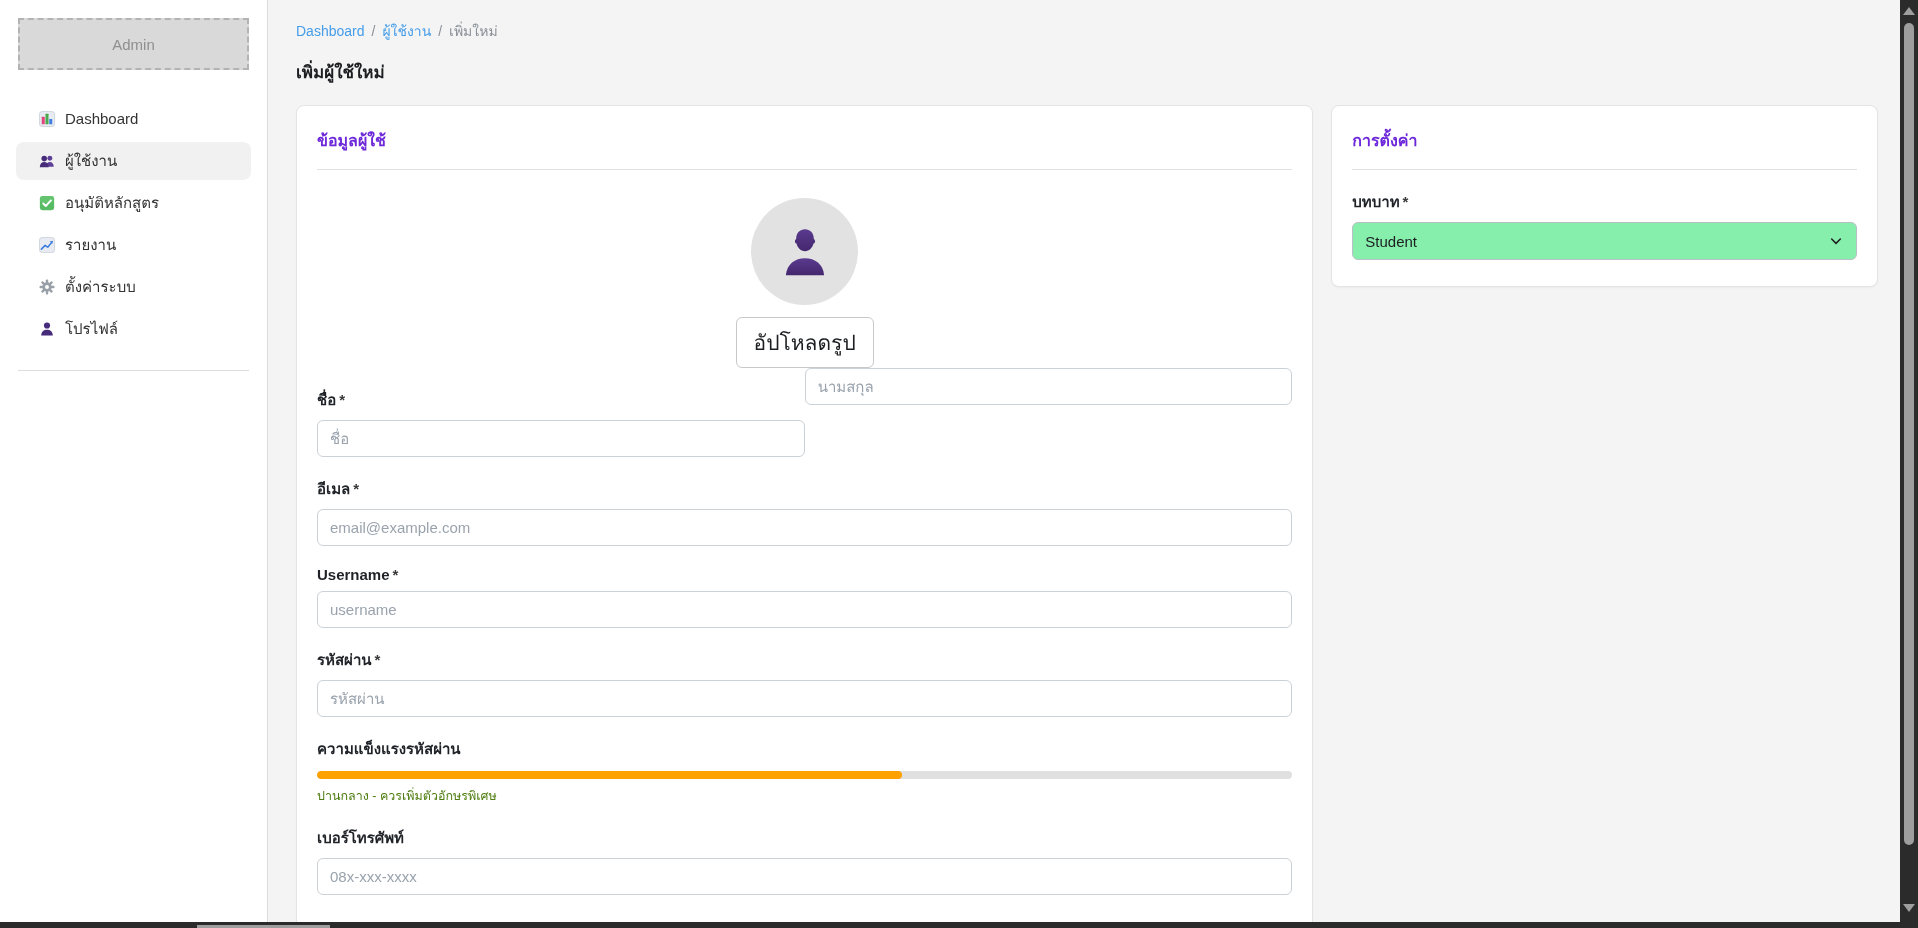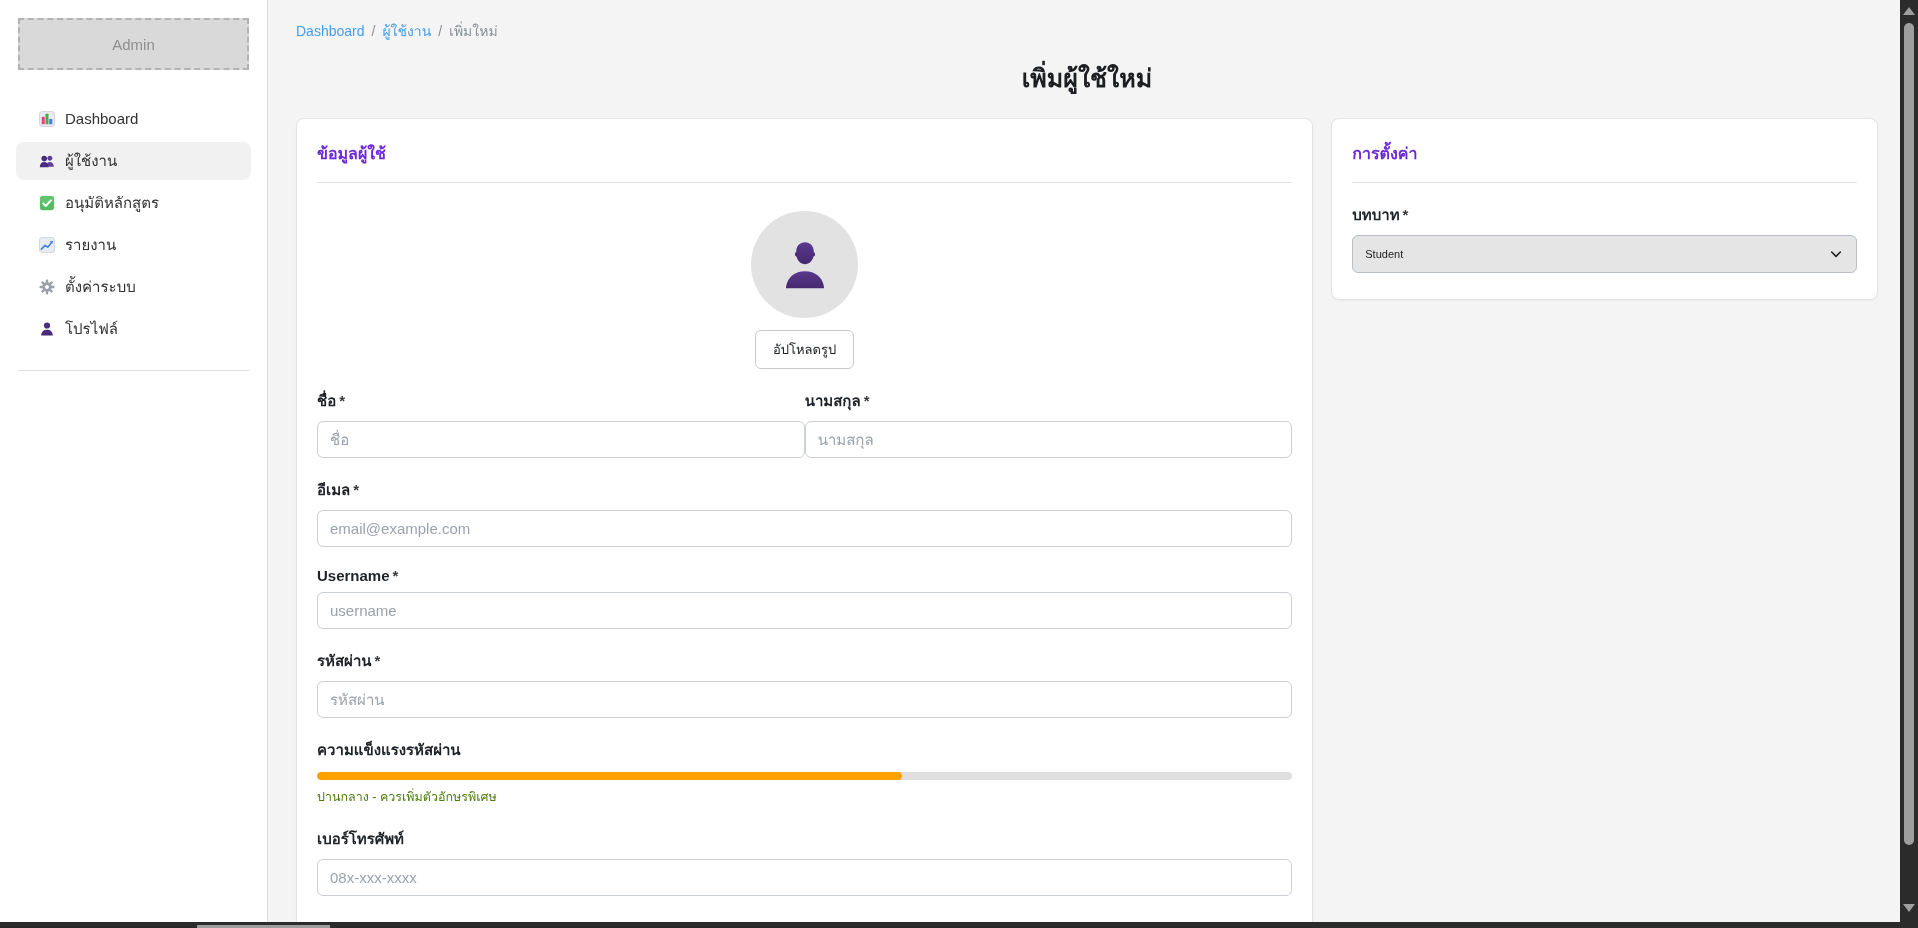--- a/index.html
+++ b/index.html
@@ -35,42 +35,42 @@
   }
 
   
   .main {
     flex:1; background:#f4f4f5; padding:20px 22px 0 28px;
     margin-right:18px; height:922px; overflow:hidden;
   }
   .breadcrumb { font-size:14px; color:#8a9097; display:flex; gap:7px; align-items:center; }
   .breadcrumb .crumb-link { color:#459de8; cursor:pointer; }
   .breadcrumb .crumb-current { color:#8a9097; }
-  .page-title { margin-top:16px; font-size:25px; font-weight:bold; color:#1c1e21;text-align:center; }
+  .page-title { margin-top:16px; font-size:17px; font-weight:bold; color:#1c1e21; }
 
   .content-row { display:flex; gap:18px; margin-top:20px; align-items:flex-start; }
 
   .card {
     background:#fff; border:1px solid #e4e4e4; border-radius:8px;
     box-shadow:0 1px 2px rgba(0,0,0,0.04); padding:20px;
   }
   .card-user { width:1041px; padding-bottom:34px; }
   .card-settings { width:559px; padding-bottom:26px; }
   .card-title { font-size:16px; font-weight:bold; color:#6d28d9; padding:2px 0 16px 0; }
   .card-hr { border:none; border-top:1px solid #e2e2e2; }
 
   
   .avatar-wrap { display:flex; flex-direction:column; align-items:center; margin-top:28px; }
   .avatar-circle {
     width:107px; height:107px; border-radius:50%; background:#e2e2e2;
     display:flex; align-items:center; justify-content:center;
   }
   .upload-btn {
     margin-top:12px; background:#fff; border:1px solid #c9c9c9; border-radius:6px;
-    padding:8px 17px; font-size:13px; color:#1c1e21; cursor:pointer;
+    padding:8px 17px; font-size:21px; color:#1c1e21; cursor:pointer;
     font-family:inherit;
   }
 
   
   .field-label { display:block; margin-top:20px; margin-bottom:8px; font-weight:bold; font-size:15px; color:#1f2328; }
   .req { color:#3a3a3a; font-weight:bold; margin-left:3px; }
   .two-col { display:flex; }
   .two-col > div { flex:1; }
   input.text-input {
     width:100%; height:37px; border:1px solid #ccd1d6; border-radius:6px;
@@ -78,23 +78,23 @@
     font-family:inherit;
   }
   input.text-input::placeholder { color:#9aa3ad; }
 
   .strength-track { margin-top:10px; height:8px; background:#e0e0e0; border-radius:4px; overflow:hidden; }
   .strength-fill { height:100%; border-radius:4px; width:0; }
   .strength-helper { margin-top:7px; font-size:12.5px; color:#4d7c0f; }
 
   
   .select-box {
-    margin-top:0; height:38px; border:1px solid #b9bfc5; border-radius:6px; background:#e5e5e5;
+    margin-top:0; height:38px; border:1px solid #b9bfc5; border-radius:6px; background:#86efac;
     display:flex; align-items:center; justify-content:space-between;
-    padding:0 12px; font-size:11px; color:#1c1e21; cursor:pointer;
+    padding:0 12px; font-size:15px; color:#1c1e21; cursor:pointer;
   }
 
   
   .v-scrollbar {
     position:absolute; top:0; right:0; width:18px; height:922px; background:#2b2b2b;
   }
   .v-scrollbar .arrow-up {
     position:absolute; top:7px; left:3px;
     width:0; height:0; border-left:6px solid transparent; border-right:6px solid transparent;
     border-bottom:8px solid #9e9e9e;
@@ -238,21 +238,20 @@
           </div>
           <button class="upload-btn">อัปโหลดรูป</button>
         </div>
 
         <div class="two-col">
           <div>
             <label class="field-label"><span>ชื่อ</span><span class="req">*</span></label>
             <input class="text-input" type="text" placeholder="ชื่อ" style="">
           </div>
           <div>
-            <label class="field-label"><span>นามสกุล</span><span class="req">*</span></label>
             <input class="text-input" type="text" placeholder="นามสกุล" style="">
           </div>
         </div>
 
         <label class="field-label"><span>อีเมล</span><span class="req">*</span></label>
         <input class="text-input" type="text" placeholder="email@example.com" style="">
 
         <label class="field-label"><span>Username</span><span class="req">*</span></label>
         <input class="text-input" type="text" placeholder="username" style="">
 

